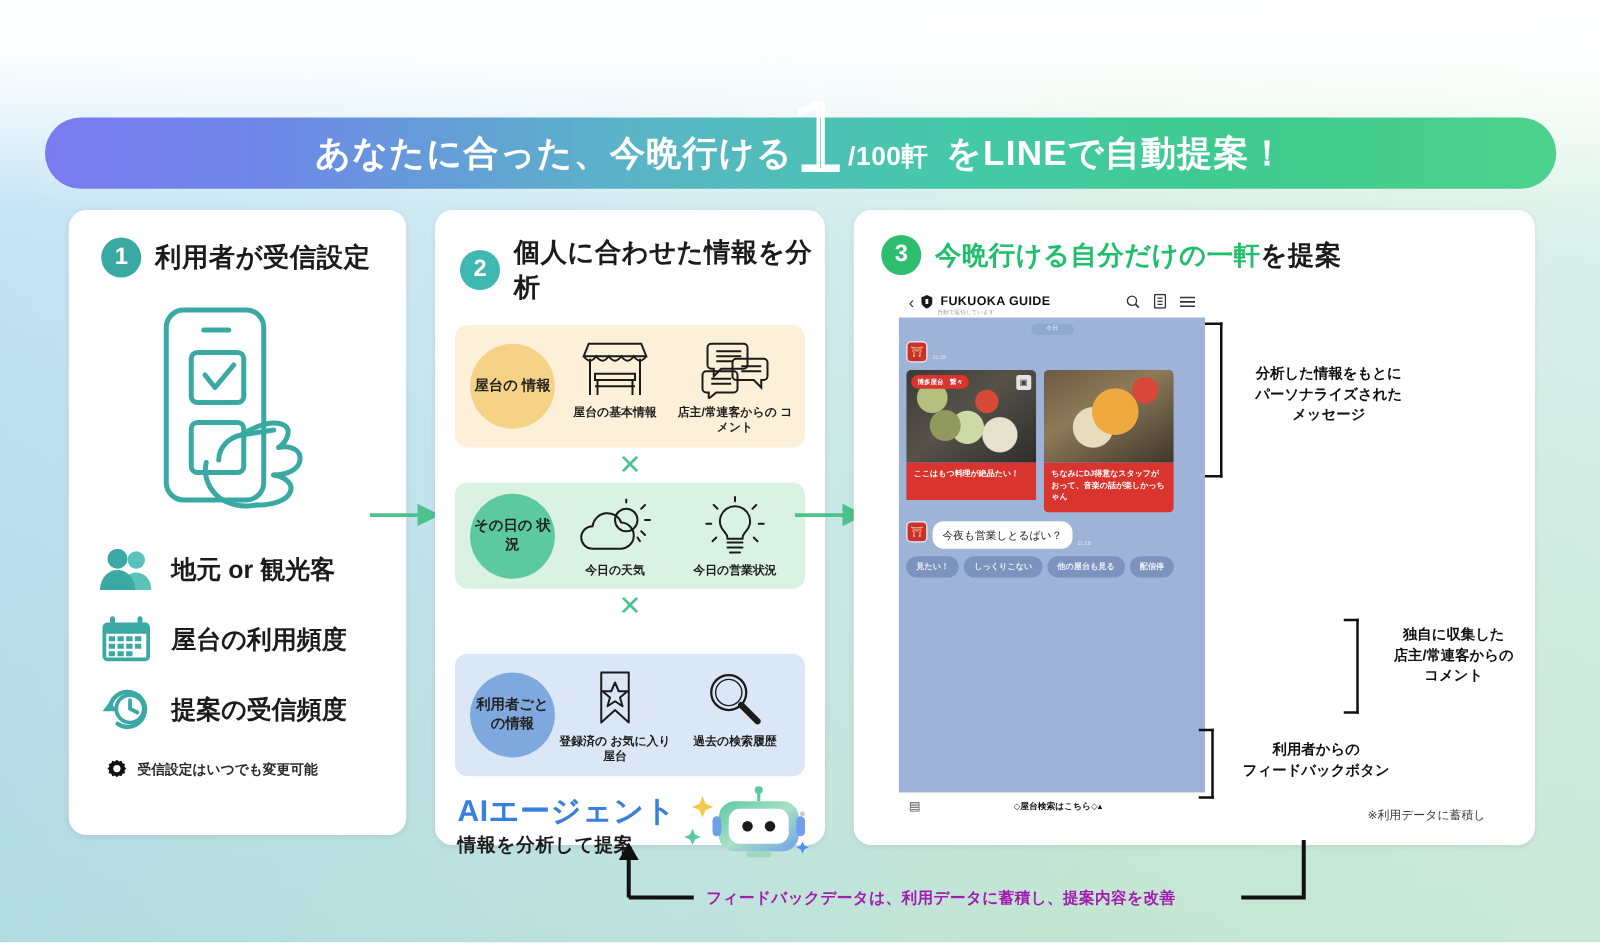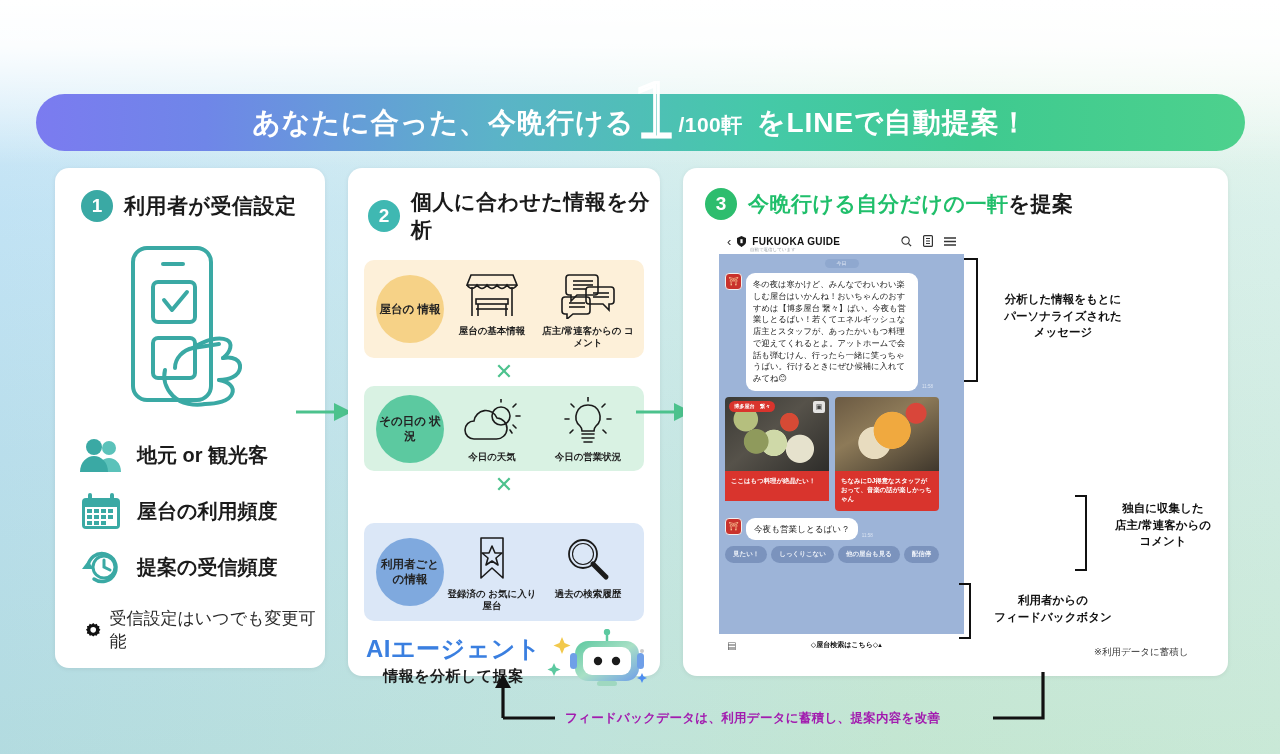--- a/index.html
+++ b/index.html
@@ -81,21 +81,21 @@
   .feat-list { margin: 12px 0 0 24px; }
   .feat {
     display: flex; align-items: center; gap: 14px; height: 56px;
   }
   .feat-ico { width: 44px; height: 44px; flex: 0 0 auto; display:flex; align-items:center; justify-content:center;}
   .feat-txt { font-size: 20px; font-weight: bold; color: #1b1b1b; }
   .foot-note {
     display: flex; align-items: center; gap: 8px;
     margin: 12px 0 0 30px;
   }
-  .foot-note-txt { font-size: 17px; color: #2b2b2b; font-weight: normal; }
+  .foot-note-txt { font-size: 11px; color: #2b2b2b; font-weight: bold; }
 
   
   .grp {
     margin: 0 16px; border-radius: 10px; padding: 9px 8px 8px;
     display: flex; align-items: center;
   }
   .grp.cream { background: #fdf0d9; }
   .grp.mint  { background: #d9f2e3; }
   .grp.blue  { background: #dbe7f7; margin-top: 24px; }
   .grp-circle {
@@ -111,21 +111,21 @@
   .grp-item { text-align: center; width: 96px; }
   .grp-item .ic { height: 50px; display: flex; align-items: flex-end; justify-content: center; }
   .grp-item .lb {
     font-size: 9.5px; font-weight: bold; color: #1e1e1e; line-height: 1.3; margin-top: 6px;
   }
   .xsep { text-align: center; font-size: 22px; font-weight: bold; color: #4cc28d; height: 28px; line-height: 28px; }
 
   .ai-row { display: flex; align-items: center; margin: 8px 0 0 18px; }
   .ai-txt { }
   .ai-t1 { font-size: 24px; font-weight: bold; color: #3a7fe0; letter-spacing: 0.5px; }
-  .ai-t2 { font-size: 15px; font-weight: bold; color: #1b1b1b; margin-top: 2px; letter-spacing: 0.5px; text-align: center; }
+  .ai-t2 { font-size: 15px; font-weight: bold; color: #1b1b1b; margin-top: 2px; letter-spacing: 0.5px; }
 
   
   .phone {
     position: absolute; left: 36px; top: 60px; width: 245px; height: 428px;
     background: #ffffff; border-radius: 4px; overflow: hidden;
   }
   .ph-top {
     height: 26px; display: flex; align-items: center; padding: 0 8px; gap: 6px;
     background: #ffffff;
   }
@@ -508,21 +508,20 @@
         </span>
       </div>
 
       <div class="ph-body">
         <div class="daypill">今日</div>
 
         <div class="msgrow">
           <div class="avatar">
               <i>⛩</i>
             </div>
-          <div class="bubble">冬の夜は寒かけど、みんなでわいわい楽しむ屋台はいかんね！おいちゃんのおすすめは【博多屋台 繋々】ばい。今夜も営業しとるばい！若くてエネルギッシュな店主とスタッフが、あったかいもつ料理で迎えてくれるとよ。アットホームで会話も弾むけん、行ったら一緒に笑っちゃうばい。行けるときにぜひ候補に入れてみてね😊</div>
           <div class="tstamp">11:58</div>
         </div>
 
         <div class="cards">
           <div class="card card1">
             <div class="img">
               <span class="card-badge">博多屋台　繋々</span>
               <span class="card-ico">▣</span>
             </div>
             <div class="card-cap">ここはもつ料理が絶品たい！</div>

